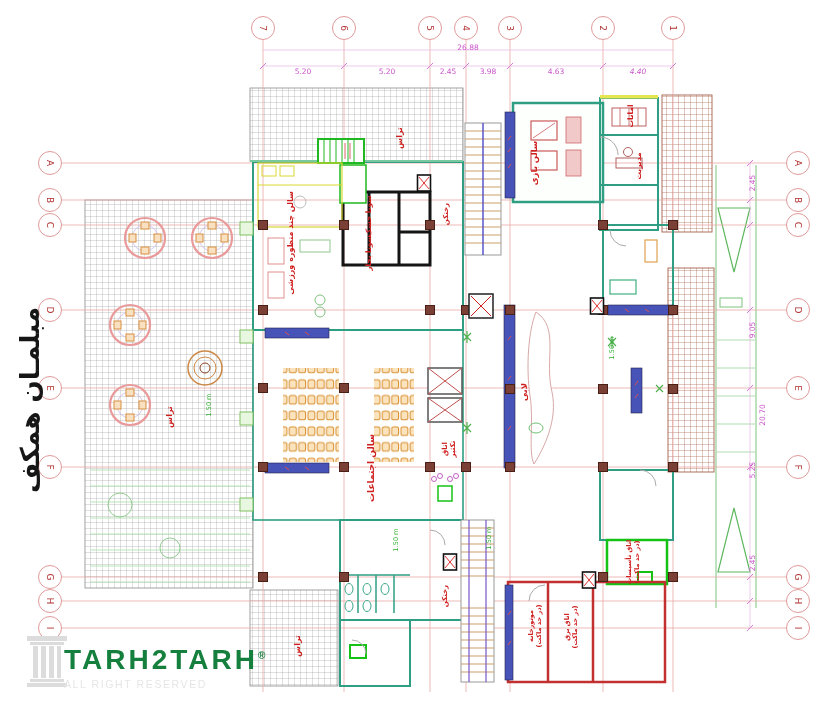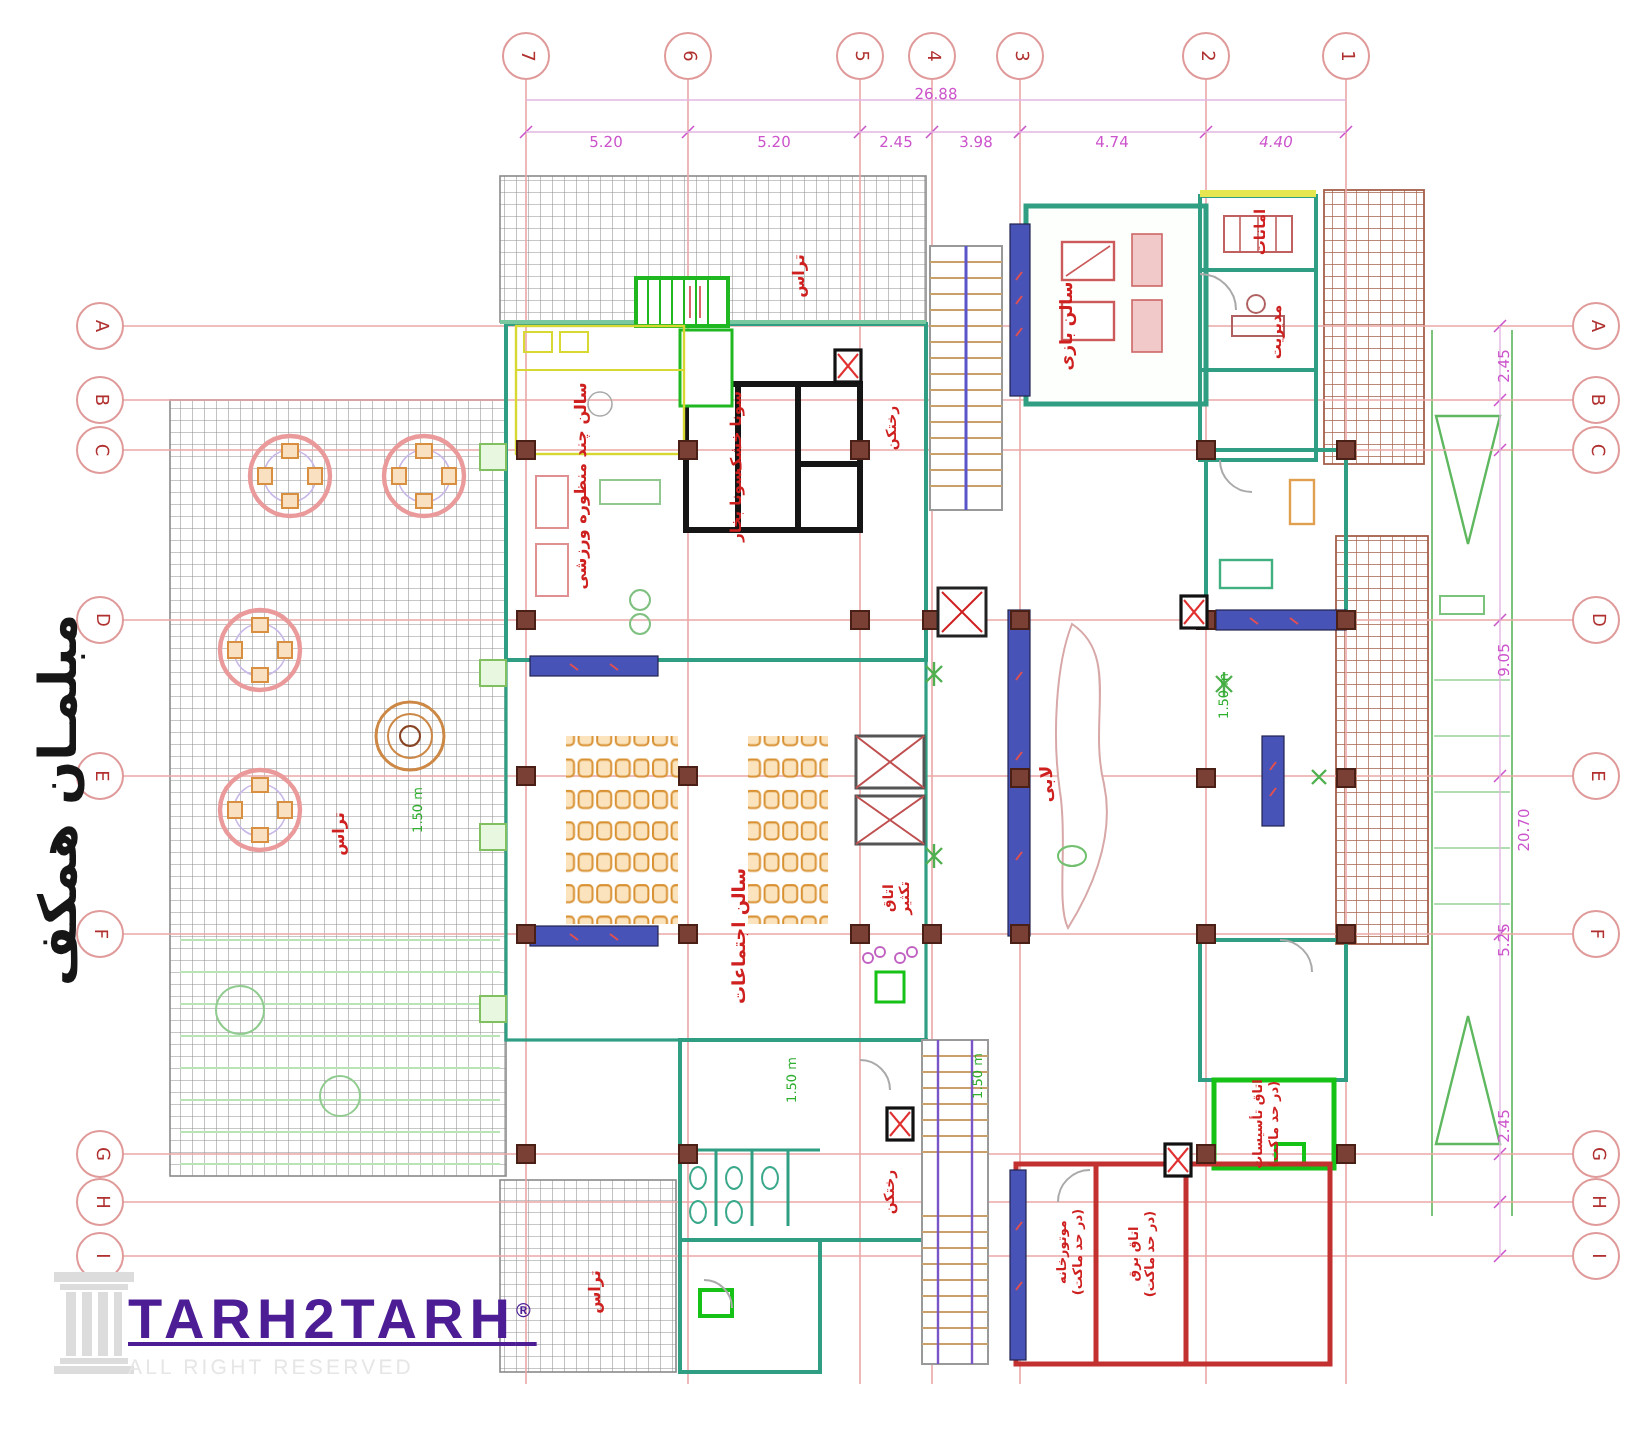--- a/index.html
+++ b/index.html
@@ -14,21 +14,21 @@
   .dim{position:absolute;color:#cc55cc;font-size:7.5px;transform:translate(-50%,-50%);white-space:nowrap;}
   .dimv{transform:translate(-50%,-50%) rotate(-90deg);}
   .rm{position:absolute;color:#cf2020;font-weight:bold;font-size:7.5px;line-height:1.2;
       white-space:pre-line;text-align:center;}
   .ann{position:absolute;color:#2fae2f;font-size:6.5px;white-space:nowrap;}
   .side-title{position:absolute;left:30px;top:400px;transform:translate(-50%,-50%) rotate(-90deg);
       font-size:26px;font-weight:bold;color:#161616;white-space:nowrap;}
   .watermark{position:absolute;left:26px;top:632px;display:flex;align-items:flex-start;color:#e0e0e0;
       font-family:"Liberation Sans",sans-serif;}
   .wm-text{margin-left:-4px;margin-top:14px;}
-  .wm-brand{font-size:28px;font-weight:bold;letter-spacing:3px;color:#4c1d95;line-height:1;text-decoration:underline;}
+  .wm-brand{font-size:28px;font-weight:bold;letter-spacing:3px;color:#15803d;line-height:1;}
   .wm-brand sup{font-size:10px;}
   .wm-sub{font-size:10.5px;letter-spacing:1.6px;color:#e6e6e6;margin-top:4px;}
 </style>
 </head>
 <body>
 
 <div id="canvas">
 
   <svg id="plan-svg" width="822" height="720">
     <defs>
@@ -474,21 +474,21 @@
         <span>I</span>
       </div>
       <div class="bubble" style="left: 798px; top: 628px;">
         <span>I</span>
       </div>
       <div class="dim" style="left: 468px; top: 47px; font-size: 7.5px; transform: translate(-50%, -50%) rotate(0deg);">26.88</div>
       <div class="dim" style="left: 303px; top: 71px; font-size: 7.5px; transform: translate(-50%, -50%) rotate(0deg);">5.20</div>
       <div class="dim" style="left: 387px; top: 71px; font-size: 7.5px; transform: translate(-50%, -50%) rotate(0deg);">5.20</div>
       <div class="dim" style="left: 448px; top: 71px; font-size: 7.5px; transform: translate(-50%, -50%) rotate(0deg);">2.45</div>
       <div class="dim" style="left: 488px; top: 71px; font-size: 7.5px; transform: translate(-50%, -50%) rotate(0deg);">3.98</div>
-      <div class="dim" style="left: 556px; top: 71px; font-size: 7.5px; transform: translate(-50%, -50%) rotate(0deg);">4.74</div>
+      <div class="dim" style="left: 556px; top: 71px; font-size: 7.5px; transform: translate(-50%, -50%) rotate(0deg);">4.63</div>
       <div class="dim" style="left: 638px; top: 71px; font-size: 7.5px; transform: translate(-50%, -50%) rotate(0deg); font-style: italic;">4.40</div>
       <div class="dim dimv" style="left: 752px; top: 183px; font-size: 7.5px; transform: translate(-50%, -50%) rotate(-90deg);">2.45</div>
       <div class="dim dimv" style="left: 752px; top: 330px; font-size: 7.5px; transform: translate(-50%, -50%) rotate(-90deg);">9.05</div>
       <div class="dim dimv" style="left: 762px; top: 415px; font-size: 7.5px; transform: translate(-50%, -50%) rotate(-90deg);">20.70</div>
       <div class="dim dimv" style="left: 752px; top: 470px; font-size: 7.5px; transform: translate(-50%, -50%) rotate(-90deg);">5.25</div>
       <div class="dim dimv" style="left: 752px; top: 563px; font-size: 7.5px; transform: translate(-50%, -50%) rotate(-90deg);">2.45</div>
       <div class="rm" style="left: 400px; top: 138px; font-size: 8px; transform: translate(-50%, -50%) rotate(-90deg);">تراس</div>
       <div class="rm" style="left: 534px; top: 163px; font-size: 8.5px; transform: translate(-50%, -50%) rotate(-90deg);">سالن بازی</div>
       <div class="rm" style="left: 630px; top: 116px; font-size: 7.5px; transform: translate(-50%, -50%) rotate(-90deg);">امانات</div>
       <div class="rm" style="left: 638px; top: 166px; font-size: 7.5px; transform: translate(-50%, -50%) rotate(-90deg);">مدیریت</div>

